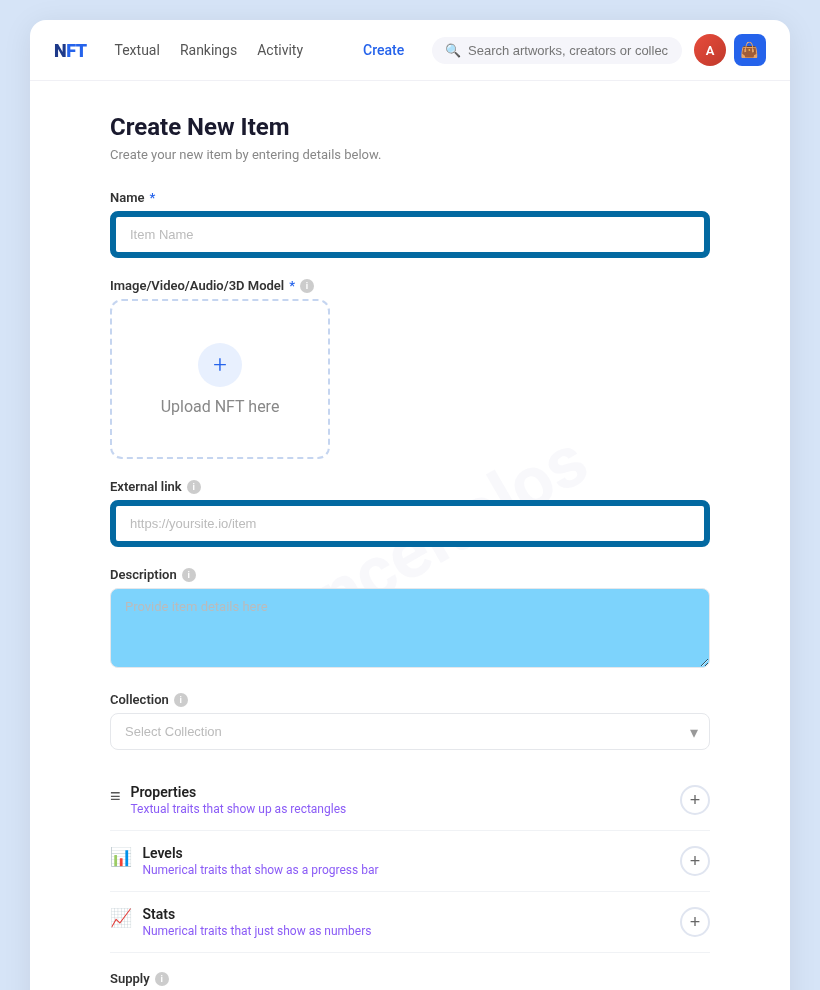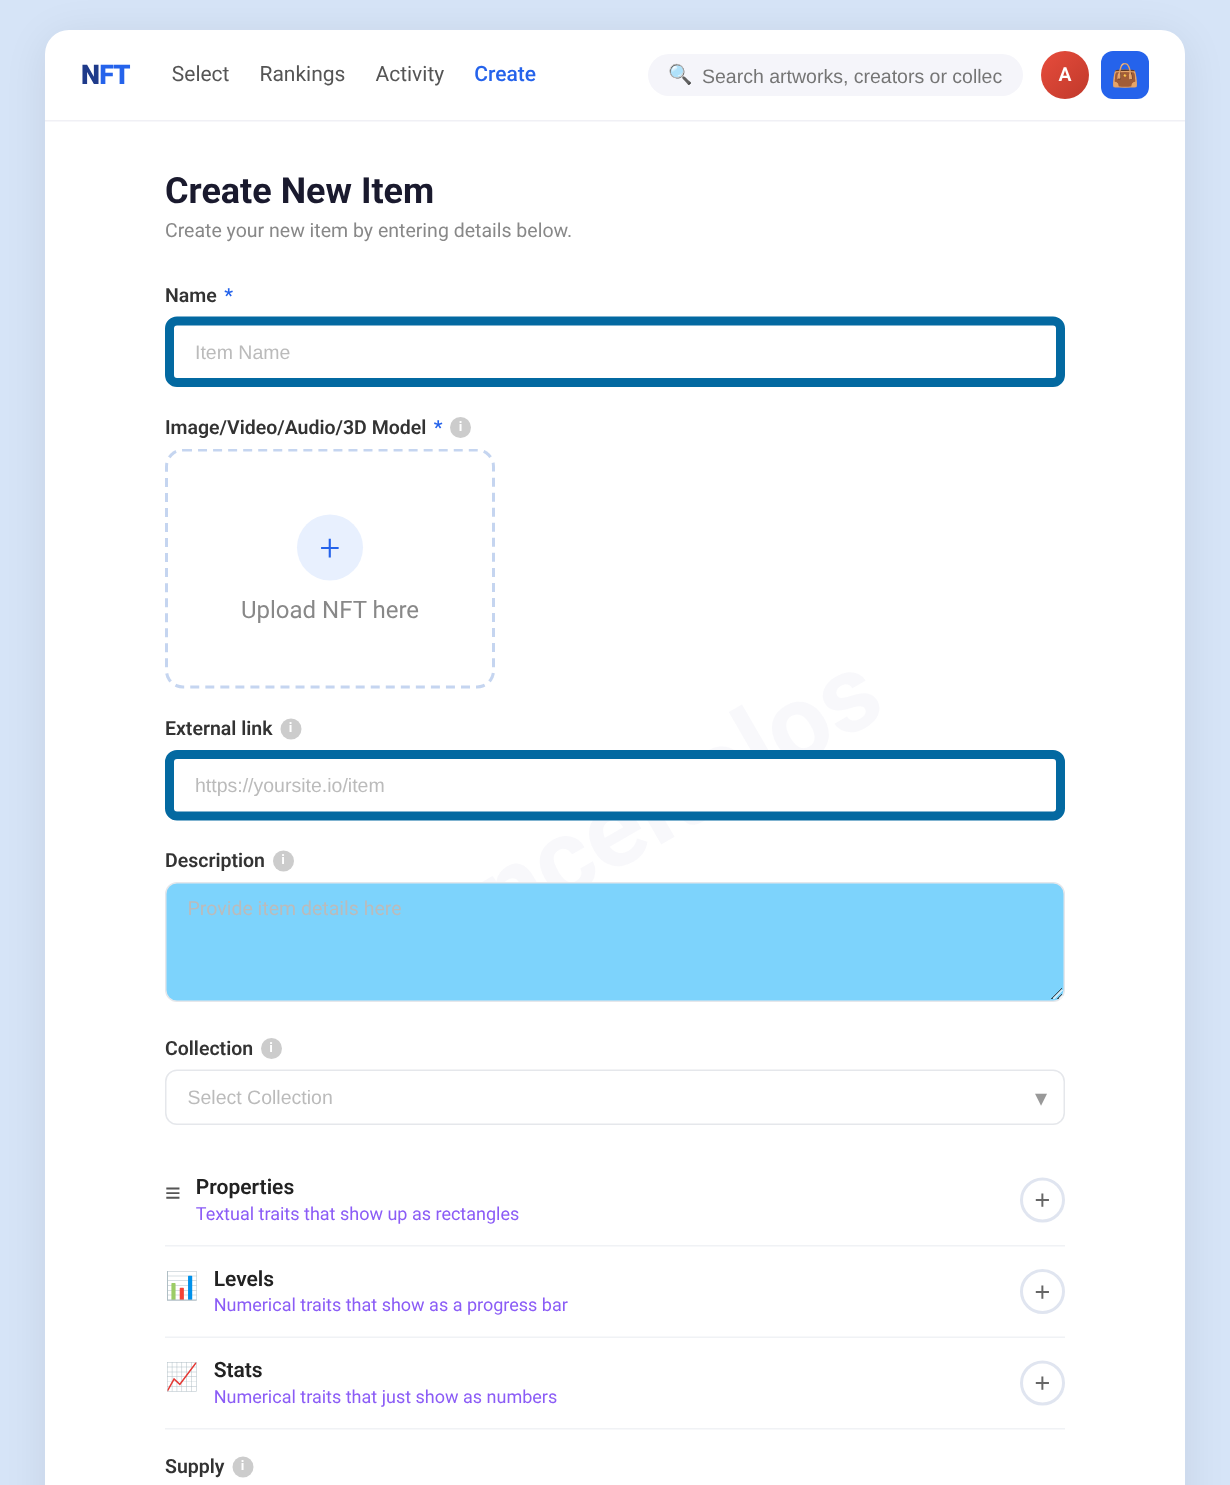--- a/index.html
+++ b/index.html
@@ -57,21 +57,21 @@
       display: flex;
       gap: 20px;
       align-items: center;
     }
     .nav-link {
       font-size: 14px;
       color: #555;
       text-decoration: none;
       cursor: pointer;
     }
-    .nav-link.active { color: #2563eb; font-weight: 500; }
+    .nav-link.active { color: #2563eb; font-weight: 500; margin-left: 40px; }
     .nav-search {
       margin-left: auto;
       display: flex;
       align-items: center;
       background: #f5f5fa;
       border-radius: 20px;
       padding: 6px 14px;
       gap: 6px;
       margin-right: 12px;
     }
@@ -126,21 +126,21 @@
     }
     .form-group {
       margin-bottom: 20px;
     }
     .form-label {
       font-size: 13px;
       font-weight: 600;
       color: #333;
       margin-bottom: 6px;
       display: flex;
-      align-items: flex-start;
+      align-items: flex-end;
       gap: 5px;
     }
     .form-label .required { color: #2563eb; }
     .info-icon {
       width: 14px;
       height: 14px;
       border-radius: 50%;
       background: #ccc;
       color: #fff;
       font-size: 9px;
@@ -287,21 +287,21 @@
 <body>
 
 <div class="card">
   <div class="watermark">©onceitolos</div>
 
   <nav class="navbar">
     <div class="nav-logo">
       <span>N</span>FT
     </div>
     <div class="nav-links">
-      <a class="nav-link">Select</a>
+      <a class="nav-link">Textual</a>
       <a class="nav-link">Rankings</a>
       <a class="nav-link">Activity</a>
       <a class="nav-link active">Create</a>
     </div>
     <div class="nav-search">
       <span style="color:#aaa;font-size:13px;">🔍</span>
       <input type="text" placeholder="Search artworks, creators or collectors..." style="">
     </div>
     <div class="nav-avatar">A</div>
     <div class="nav-wallet">👜</div>

